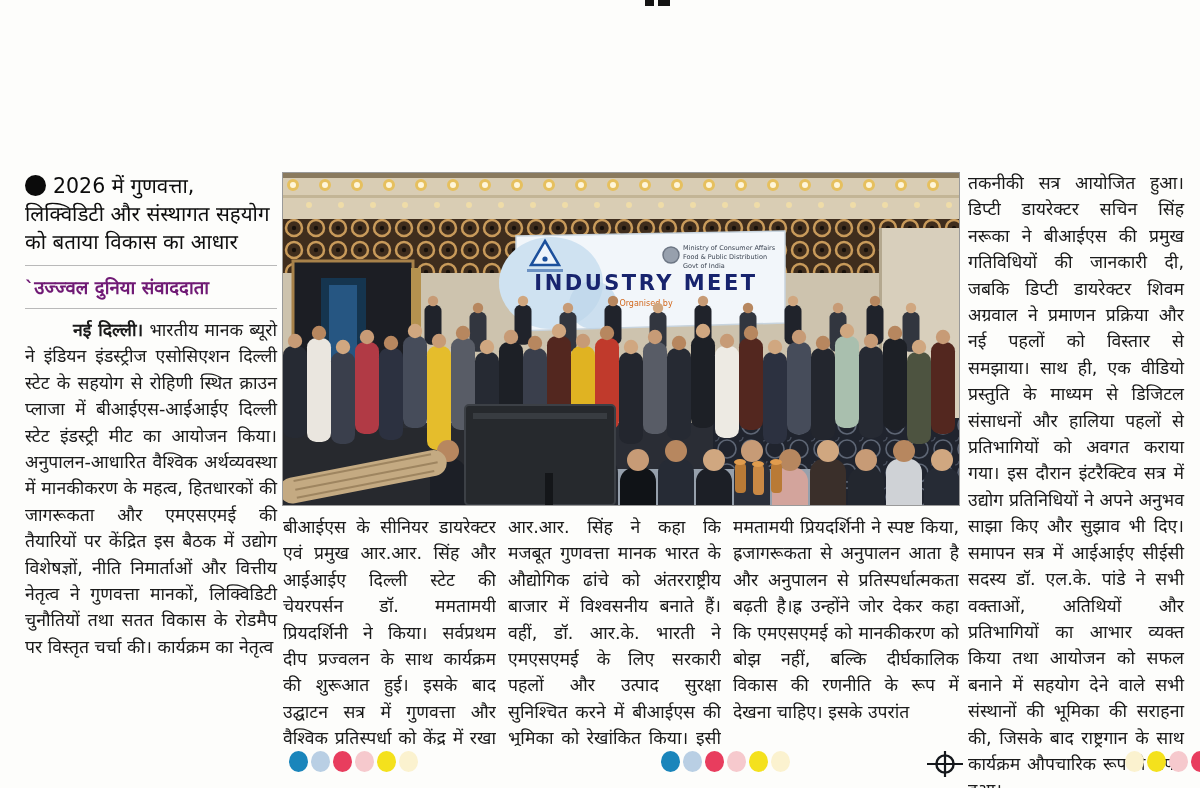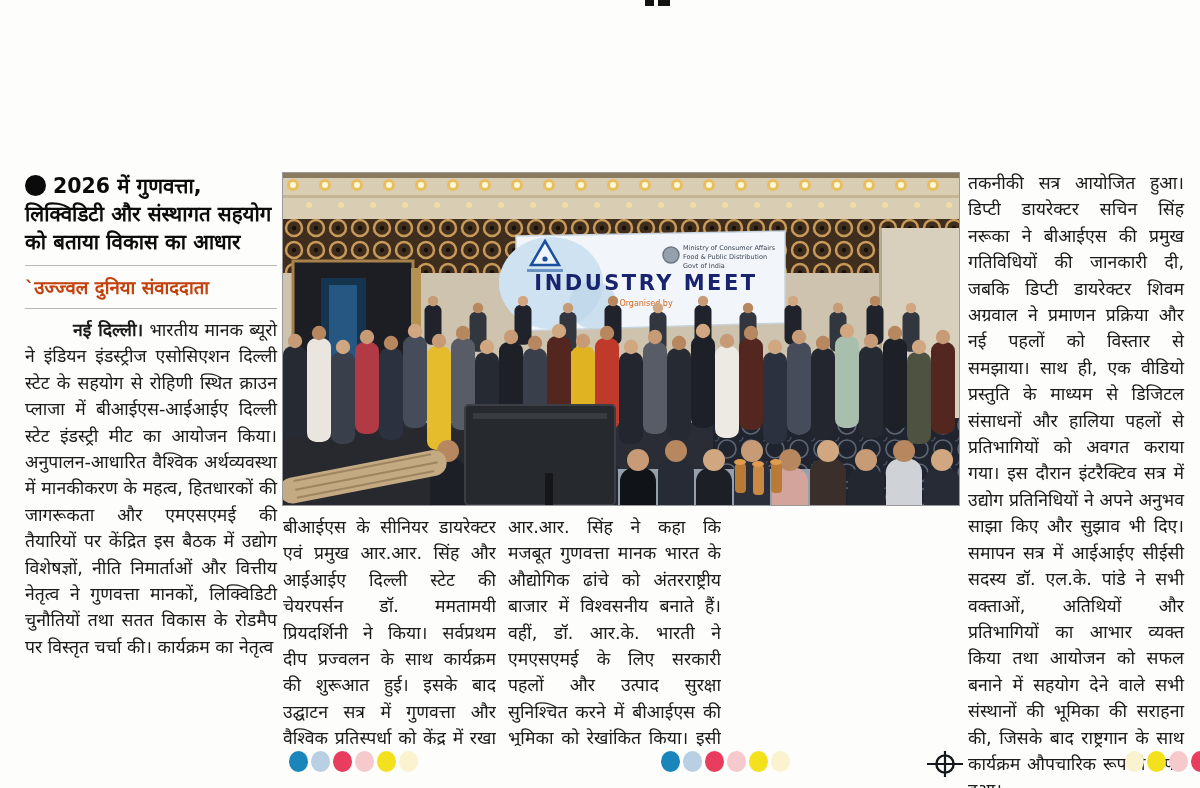--- a/index.html
+++ b/index.html
@@ -10,24 +10,24 @@
   
   .top-frag{position:absolute;top:0;background:#141414;}
   
   .headline{position:absolute;top:14px;left:0;right:0;text-align:center;}
   .headline .hl{
     font-weight:bold;color:#0a0a0a;font-size:40px;line-height:60px;
     -webkit-text-stroke:1.1px #0a0a0a;letter-spacing:-1px;white-space:nowrap;
   }
   
   .col-left{position:absolute;left:25px;top:172px;width:252px;}
-  .summary{font-size:20.5px;font-weight:bold;line-height:28px;color:#0c0c0c;text-align:left;}
+  .summary{font-size:20.5px;font-weight:normal;line-height:28px;color:#0c0c0c;text-align:left;}
   .bullet-dot{display:inline-block;width:21px;height:21px;border-radius:50%;background:#0b0b0b;vertical-align:-3px;margin-right:7px;}
   .rule{border:0;border-top:1.5px solid #b9b9b9;margin:9px 0 8px 0;}
-  .byline{font-size:18.5px;font-weight:bold;color:#c2410c;letter-spacing:0;}
+  .byline{font-size:18.5px;font-weight:bold;color:#701a75;letter-spacing:0;}
   .bodytext{font-size:17.6px;line-height:26.4px;text-align:justify;color:#1a1a1a;margin:0;}
   .col-left .bodytext{margin-top:6px;}
   .lead{font-weight:bold;margin-left:48px;}
   
   .photo{position:absolute;left:283px;top:173px;width:676px;height:332px;outline:1px solid #9a9a9a;background:#a3a3a3;}
   .photo svg{display:block;}
   
   .col-right{position:absolute;left:968px;top:170px;width:216px;}
   
   .col-mid{position:absolute;top:514px;height:232px;overflow:hidden;}
@@ -301,20 +301,23 @@
   <div class="col-right">
     <p class="bodytext">तकनीकी सत्र आयोजित हुआ। डिप्टी डायरेक्टर सचिन सिंह नरूका ने बीआईएस की प्रमुख गतिविधियों की जानकारी दी, जबकि डिप्टी डायरेक्टर शिवम अग्रवाल ने प्रमाणन प्रक्रिया और नई पहलों को विस्तार से समझाया। साथ ही, एक वीडियो प्रस्तुति के माध्यम से डिजिटल संसाधनों और हालिया पहलों से प्रतिभागियों को अवगत कराया गया। इस दौरान इंटरैक्टिव सत्र में उद्योग प्रतिनिधियों ने अपने अनुभव साझा किए और सुझाव भी दिए। समापन सत्र में आईआईए सीईसी सदस्य डॉ. एल.के. पांडे ने सभी वक्ताओं, अतिथियों और प्रतिभागियों का आभार व्यक्त किया तथा आयोजन को सफल बनाने में सहयोग देने वाले सभी संस्थानों की भूमिका की सराहना की, जिसके बाद राष्ट्रगान के साथ कार्यक्रम औपचारिक रूप से संपन्न हुआ।</p>
   </div>
 
   <div class="col-mid col-m1">
     <p class="bodytext">बीआईएस के सीनियर डायरेक्टर एवं प्रमुख आर.आर. सिंह और आईआईए दिल्ली स्टेट की चेयरपर्सन डॉ. ममतामयी प्रियदर्शिनी ने किया। सर्वप्रथम दीप प्रज्वलन के साथ कार्यक्रम की शुरूआत हुई। इसके बाद उद्घाटन सत्र में गुणवत्ता और वैश्विक प्रतिस्पर्धा को केंद्र में रखा गया।</p>
   </div>
   <div class="col-mid col-m2">
     <p class="bodytext">आर.आर. सिंह ने कहा कि मजबूत गुणवत्ता मानक भारत के औद्योगिक ढांचे को अंतरराष्ट्रीय बाजार में विश्वसनीय बनाते हैं। वहीं, डॉ. आर.के. भारती ने एमएसएमई के लिए सरकारी पहलों और उत्पाद सुरक्षा सुनिश्चित करने में बीआईएस की भूमिका को रेखांकित किया। इसी क्रम में डॉ.</p>
   </div>
+  <div class="col-mid col-m3">
+    <p class="bodytext">ममतामयी प्रियदर्शिनी ने स्पष्ट किया, ह्रजागरूकता से अनुपालन आता है और अनुपालन से प्रतिस्पर्धात्मकता बढ़ती है।ह्र उन्होंने जोर देकर कहा कि एमएसएमई को मानकीकरण को बोझ नहीं, बल्कि दीर्घकालिक विकास की रणनीति के रूप में देखना चाहिए। इसके उपरांत</p>
+  </div>
 
   <div class="dots dots-left" id="dots-left"><span class="dot" style="background: rgb(26, 133, 187);"></span><span class="dot" style="background: rgb(185, 207, 228);"></span><span class="dot" style="background: rgb(232, 61, 94);"></span><span class="dot" style="background: rgb(246, 201, 205);"></span><span class="dot" style="background: rgb(244, 225, 29);"></span><span class="dot" style="background: rgb(251, 242, 207);"></span></div>
   <div class="dots dots-mid" id="dots-mid"><span class="dot" style="background: rgb(26, 133, 187);"></span><span class="dot" style="background: rgb(185, 207, 228);"></span><span class="dot" style="background: rgb(232, 61, 94);"></span><span class="dot" style="background: rgb(246, 201, 205);"></span><span class="dot" style="background: rgb(244, 225, 29);"></span><span class="dot" style="background: rgb(251, 242, 207);"></span></div>
   <div class="dots dots-right" id="dots-right"><span class="dot" style="background: rgb(251, 242, 207);"></span><span class="dot" style="background: rgb(244, 225, 29);"></span><span class="dot" style="background: rgb(246, 201, 205);"></span><span class="dot" style="background: rgb(232, 61, 94);"></span></div>
   <div class="regmark">
     <svg width="38" height="28" viewBox="0 0 38 28">
       <line x1="1" y1="14" x2="37" y2="14" stroke="#15181c" stroke-width="2.2"></line>
       <line x1="19" y1="1" x2="19" y2="27" stroke="#15181c" stroke-width="2.2"></line>
       <circle cx="19" cy="14" r="8.6" fill="none" stroke="#15181c" stroke-width="2.4"></circle>
     </svg>

